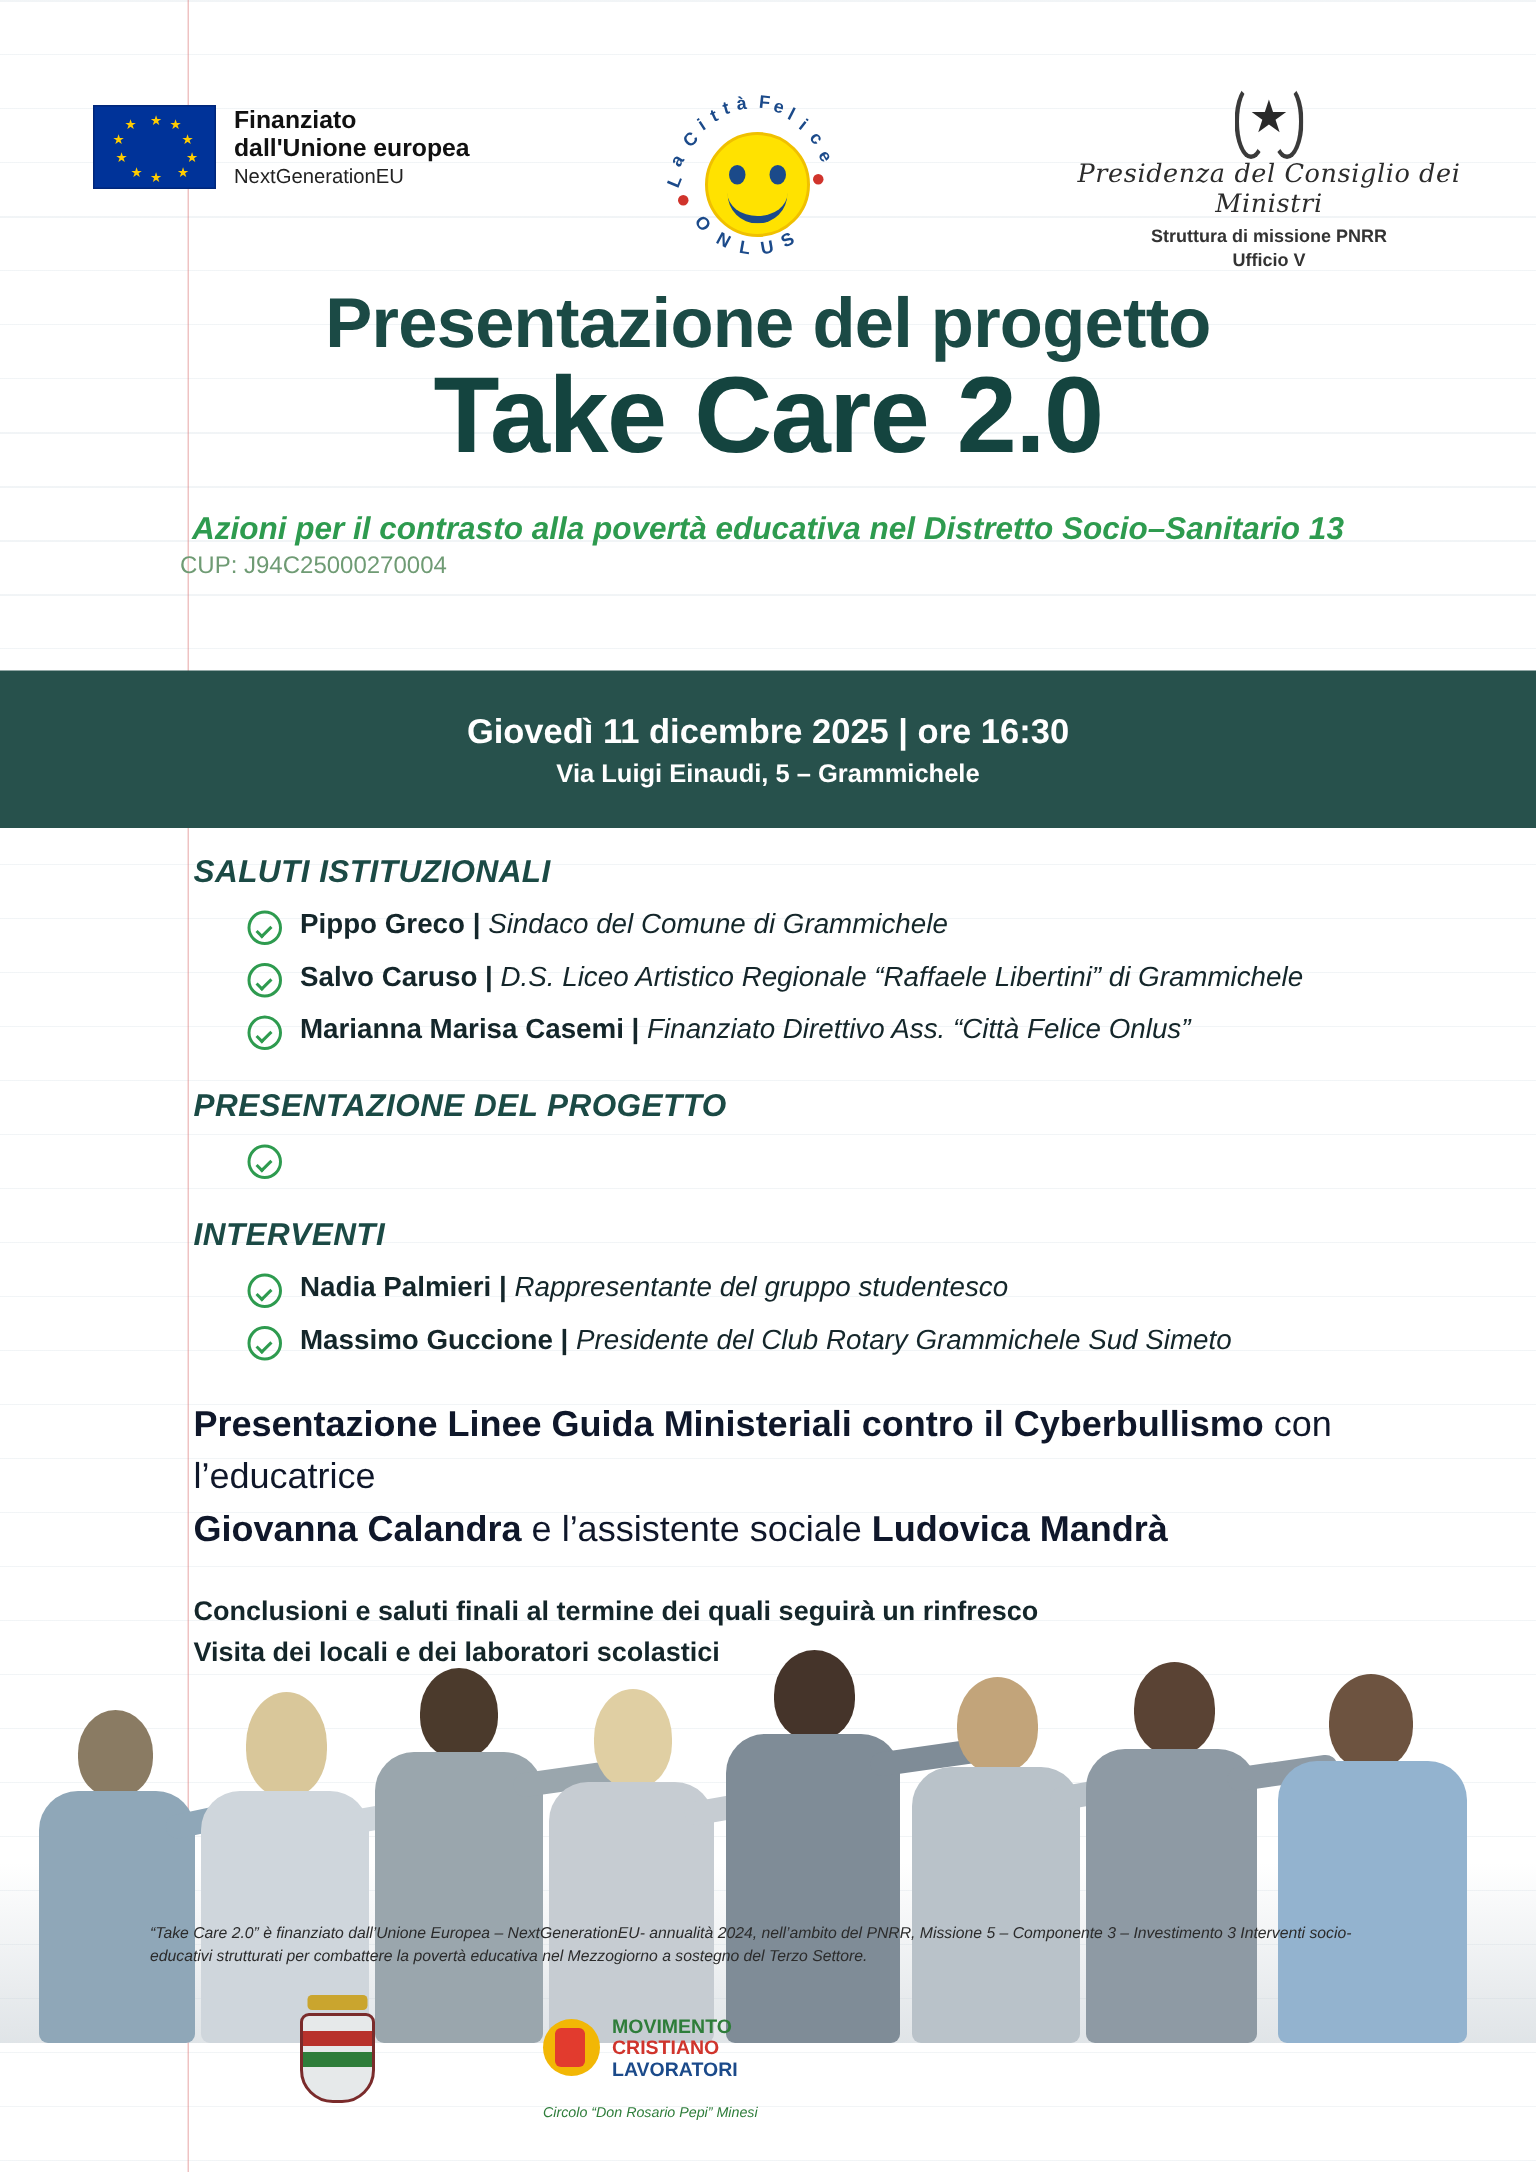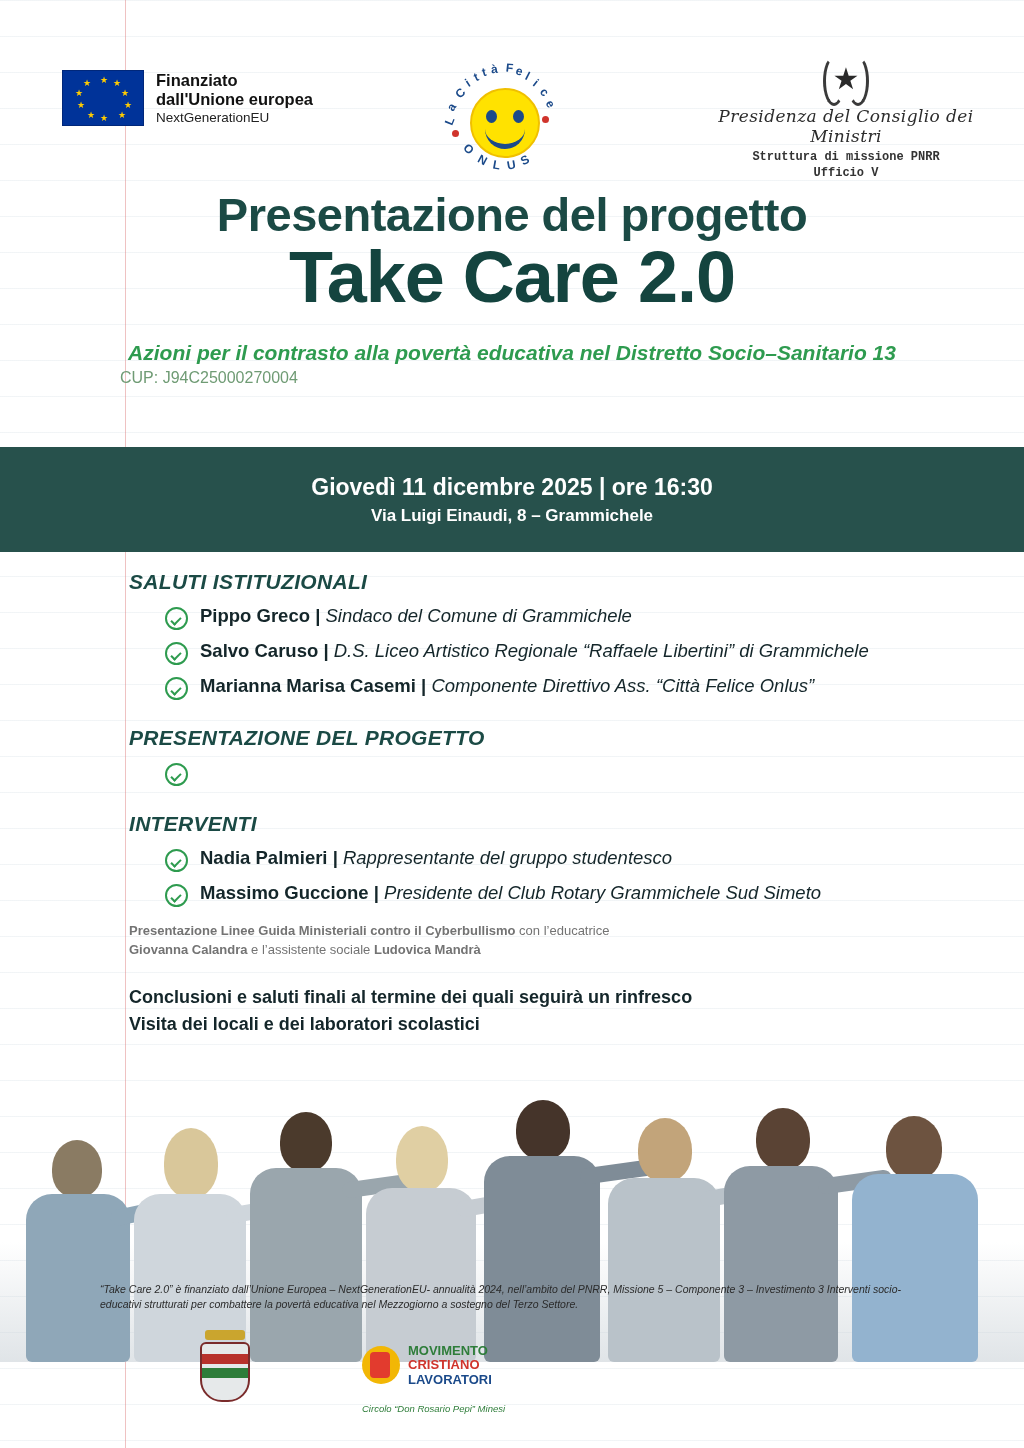--- a/index.html
+++ b/index.html
@@ -68,21 +68,21 @@
     color:#2a2a2a;font-size:30px;line-height:30px;
   }
   .rep-emblem .wreath-l,.rep-emblem .wreath-r{
     position:absolute;top:8px;width:16px;height:44px;border:3px solid #3a3a3a;border-radius:50%;
   }
   .rep-emblem .wreath-l{left:-1px;border-right-color:transparent;border-top-color:transparent;}
   .rep-emblem .wreath-r{right:-1px;border-left-color:transparent;border-top-color:transparent;}
   .rep-title{
     font-family:"DejaVu Serif", serif;font-style:italic;font-size:17px;color:#2c2c2c;margin-top:4px;letter-spacing:0.4px;
   }
-  .rep-sub{font-size:12px;color:#333;margin-top:4px;line-height:1.3;font-weight:bold;font-family:Liberation Mono, monospace;}
+  .rep-sub{font-size:12px;color:#333;margin-top:4px;line-height:1.3;font-weight:bold;}
 
   
   .title-wrap{position:absolute;top:190px;left:0;right:0;text-align:center;}
   .title1{
     font-size:47px;font-weight:bold;color:#1b4a45;letter-spacing:-0.5px;line-height:1.05;
   }
   .title2{
     font-size:72px;font-weight:bold;color:#14443f;letter-spacing:-1px;line-height:1.02;margin-top:2px;
   }
   .subtitle{
@@ -112,21 +112,21 @@
     flex:0 0 auto;width:19px;height:19px;border-radius:50%;border:2px solid #2e9b4f;
     position:relative;margin-top:3px;
   }
   .check:after{
     content:"";position:absolute;left:4px;top:7.5px;width:8px;height:4px;
     border-left:2px solid #2e9b4f;border-bottom:2px solid #2e9b4f;transform:rotate(-45deg);
   }
   .row .txt{font-size:18.5px;line-height:1.25;color:#14262a;}
   .row .txt b{font-weight:bold;}
   .row .txt i{font-style:italic;}
-  .para{margin-top:15px;font-size:13px;line-height:1.45;color:#737373;}
+  .para{margin-top:26px;font-size:24px;line-height:1.45;color:#0f172a;}
   .para b{font-weight:bold;}
   .para2{margin-top:24px;font-size:18px;line-height:1.5;font-weight:bold;color:#14262a;}
 
   
   .photo{
     position:absolute;left:0;right:0;top:1062px;height:300px;overflow:hidden;
   }
   .photo .floor{
     position:absolute;left:0;right:0;bottom:0;height:120px;
     background:linear-gradient(to bottom, rgba(205,212,216,0.0), rgba(198,206,212,0.55));
@@ -245,41 +245,41 @@
 
   <div class="title-wrap">
     <div class="title1">Presentazione del progetto</div>
     <div class="title2">Take Care 2.0</div>
     <div class="subtitle">Azioni per il contrasto alla povertà educativa nel Distretto Socio–Sanitario 13</div>
     <div class="cup">CUP: J94C25000270004</div>
   </div>
 
   <div class="band">
     <div class="l1">Giovedì 11 dicembre 2025 | ore 16:30</div>
-    <div class="l3">Via Luigi Einaudi, 8 – Grammichele</div>
+    <div class="l3">Via Luigi Einaudi, 5 – Grammichele</div>
   </div>
 
   <div class="program">
 
     <div class="sec-head">SALUTI ISTITUZIONALI</div>
 
     <div class="row">
       <span class="check"></span>
       <span class="txt"><b>Pippo Greco |</b>
         <i>Sindaco del Comune di Grammichele</i></span>
     </div>
     <div class="row">
       <span class="check"></span>
       <span class="txt"><b>Salvo Caruso |</b>
         <i>D.S. Liceo Artistico Regionale “Raffaele Libertini” di Grammichele</i></span>
     </div>
     <div class="row">
       <span class="check"></span>
       <span class="txt"><b>Marianna Marisa Casemi |</b>
-        <i>Componente Direttivo Ass. “Città Felice Onlus”</i></span>
+        <i>Finanziato Direttivo Ass. “Città Felice Onlus”</i></span>
     </div>
 
     <div class="sec-head sp">PRESENTAZIONE DEL PROGETTO</div>
 
     <div class="row">
       <span class="check"></span>
     </div>
 
     <div class="sec-head sp">INTERVENTI</div>
 

